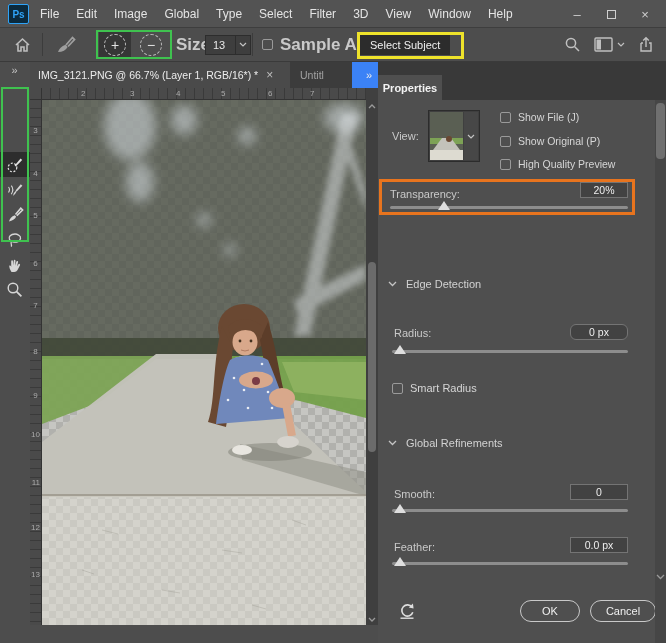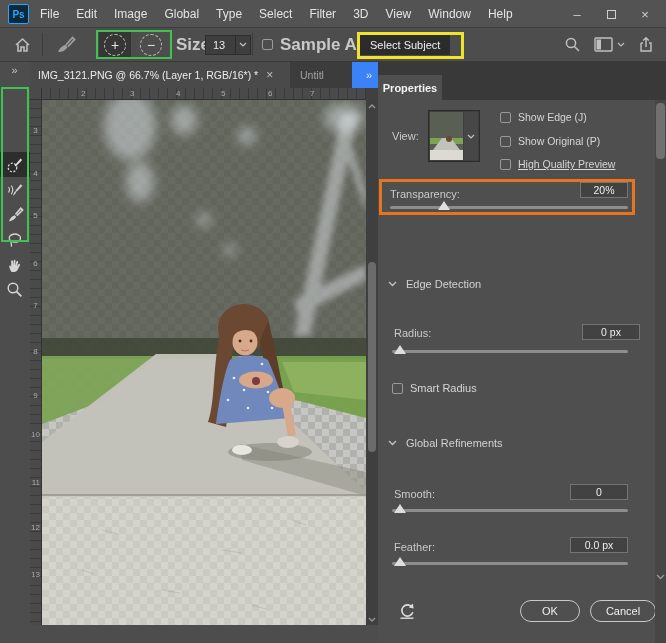--- a/index.html
+++ b/index.html
@@ -386,45 +386,45 @@
         </svg>
         <div class="view-chev">
           <svg width="8" height="5" viewBox="0 0 8 5">
               <path d="M1 1 L4 4 L7 1" fill="none" stroke="#c4c4c4" stroke-width="1.2"></path>
             </svg>
         </div>
       </div>
 
       <div class="cb-row" style="top:10px;">
         <span class="checkbox"></span>
-        <span class="lbl">Show Edge (J)</span>
+        <span class="lbl">Show File (J)</span>
       </div>
       <div class="cb-row" style="top:34px;">
         <span class="checkbox"></span>
         <span class="lbl">Show Original (P)</span>
       </div>
-      <div class="cb-row" style="top:57px;text-decoration:underline;">
+      <div class="cb-row" style="top:57px;">
         <span class="checkbox"></span>
         <span class="lbl">High Quality Preview</span>
       </div>
 
       <span class="plabel" style="left:12px; top:88px;">Transparency:</span>
       <div class="valbox" style="left:202px; top:82px; width:48px;">20%</div>
       <div class="slider" style="left:12px; top:106px; width:238px;">
         <div class="sthumb" style="left:20%;"></div>
       </div>
 
       <div class="sect-head" style="left:10px; top:178px;">
         <svg width="9" height="6" viewBox="0 0 9 6">
             <path d="M1 1 L4.5 4.5 L8 1" fill="none" stroke="#c4c4c4" stroke-width="1.3"></path>
           </svg>
         <span>Edge Detection</span>
       </div>
       <span class="plabel" style="left:16px; top:227px;">Radius:</span>
-      <div class="valbox" style="left:204px; top:224px; width:58px;">0 px</div>
+      <div class="valbox" style="left:192px; top:224px; width:58px;border-radius:6px;">0 px</div>
       <div class="slider" style="left:14px; top:250px; width:236px;">
         <div class="sthumb" style="left:2px;"></div>
       </div>
       <div class="cb-row" style="left:14px; top:281px;">
         <span class="checkbox"></span>
         <span class="lbl" style="font-size:11px;">Smart Radius</span>
       </div>
 
       <div class="sect-head" style="left:10px; top:337px;">
         <svg width="9" height="6" viewBox="0 0 9 6">

